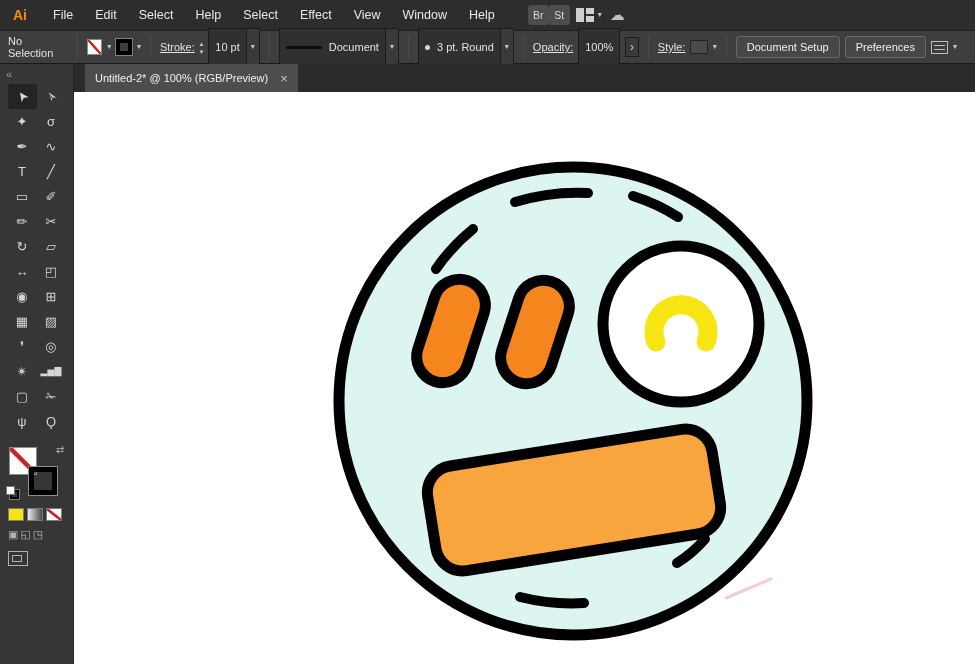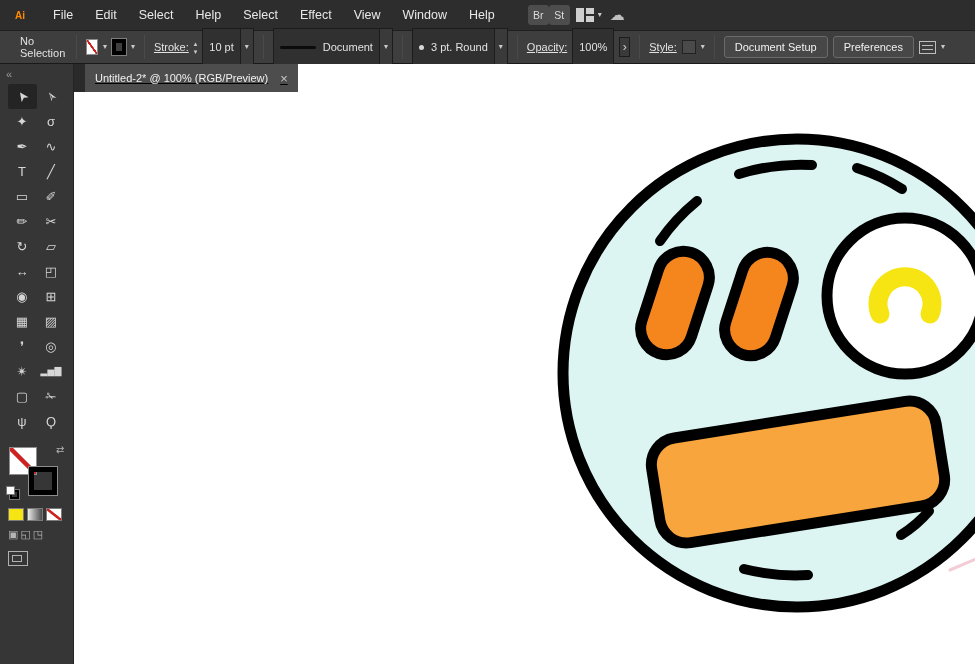--- a/index.html
+++ b/index.html
@@ -2,37 +2,37 @@
 <html style="--accent: #ff8a00; --face-fill: #dcf5f2; --eye-orange: #f5861e; --mouth-orange: #f9a53e; --yolk-yellow: #f6e513; --egg-white: #ffffff; --ink: #000000; --pink-line: #f3cdd6;"><head>
 <meta charset="utf-8">
 <style>
   * { box-sizing: border-box; margin: 0; padding: 0; }
   html,body { width: 975px; height: 664px; overflow: hidden; }
   body { font-family: "Liberation Sans", sans-serif; background: #ffffff; user-select: none; }
 
   
   .menubar { height: 30px; background: #2d2d2d; display: flex; align-items: center; padding-left: 8px; }
   .ai-logo { width: 24px; height: 22px; display: flex; align-items: center; justify-content: center;
-             color: var(--accent); font-weight: bold; font-size: 10px; margin-right: 10px; }
+             color: var(--accent); font-weight: bold; font-size: 14px; margin-right: 10px; }
   .menu-item { padding: 0 11px; font-size: 12.5px; color: #e8e8e8; height: 30px; display: flex; align-items: center; }
   .menubar-right { display: flex; align-items: center; margin-left: 22px; }
   .chip { width: 21px; height: 20px; background: #4d4d4d; border-radius: 3px; color: #ddd;
           font-size: 10.5px; display: flex; align-items: center; justify-content: center; }
   .ws-icon { display: flex; align-items: center; gap: 4px; margin-left: 6px; }
   .ws-boxes { position: relative; width: 18px; height: 14px; }
   .ws-boxes i { position: absolute; background: #cfcfcf; }
   .ws-boxes i:nth-child(1){ left:0; top:0; width:8px; height:14px; }
   .ws-boxes i:nth-child(2){ left:10px; top:0; width:8px; height:6px; }
   .ws-boxes i:nth-child(3){ left:10px; top:8px; width:8px; height:6px; }
   .caret { font-size: 8px; color: #c9c9c9; line-height: 1; }
   .cloud-ic { color: #bfbfbf; font-size: 15px; margin-left: 8px; }
 
   
   .controlbar { height: 34px; background: #3e3e3e; border-top: 1px solid #1f1f1f; border-bottom: 1px solid #191919;
-                display: flex; align-items: center; font-size: 11px; color: #e2e2e2; padding: 0 20px; gap: 5px; }
+                display: flex; align-items: center; font-size: 11px; color: #e2e2e2; padding: 0 8px; gap: 5px; }
   .sep { width: 1px; height: 24px; background: #2a2a2a; border-right: 1px solid #4a4a4a; margin: 0 4px; }
   .lbl { color: #e2e2e2; }
   .lbl.link { text-decoration: underline; }
   .swatch-none { width: 16px; height: 16px; border: 1px solid #8a8a8a;
                  background: linear-gradient(to top right, #ffffff 43%, #cc2222 45%, #cc2222 55%, #ffffff 57%); }
   .swatch-stroke { width: 16px; height: 16px; border: 4px solid #000; outline: 1px solid #7d7d7d; background: #3e3e3e; }
   .stepper { display: flex; flex-direction: column; gap: 1px; font-size: 7px; color: #ccc; line-height: 1; }
   .field { height: 38px; background: #303030; border: 1px solid #1c1c1c; display: flex; align-items: center; padding-left: 6px; }
   .field .val { padding-right: 6px; white-space: nowrap; }
   .field .caret-box { border-left: 1px solid #1c1c1c; background: #3a3a3a; align-self: stretch;
@@ -73,21 +73,21 @@
   .mode-row { display: flex; gap: 3px; justify-content: flex-start; padding-left: 8px; margin-top: 4px; }
   .mini-swatch { width: 16px; height: 13px; border: 1px solid #7b7b7b; }
   .mini-swatch.color { background: var(--yolk-yellow); }
   .mini-swatch.gradient { background: linear-gradient(to right, #e8e8e8, #4a4a4a); }
   .mini-swatch.none { background: linear-gradient(to top right, #ffffff 40%, #cc2222 45%, #cc2222 55%, #ffffff 60%); }
   .draw-modes { display: flex; gap: 2px; padding-left: 8px; margin-top: 7px; color: #b5b5b5; font-size: 11px; }
   .screen-mode { margin: 10px 0 0 8px; width: 20px; height: 15px; border: 1px solid #b0b0b0; position: relative; }
   .screen-mode i { position: absolute; left: 3px; top: 3px; width: 10px; height: 7px; border: 1px solid #b0b0b0; display: block; }
 
   
-  .docarea { flex: 1; display: flex; flex-direction: row; text-decoration: underline; }
+  .docarea { flex: 1; display: flex; flex-direction: column; }
   .tabstrip { height: 28px; background: #2a2a2a; display: flex; align-items: flex-end; }
   .tab { height: 28px; margin-left: 11px; background: #4d4d4d; display: flex; align-items: center;
          padding: 0 10px; font-size: 11px; color: #f1f1f1; gap: 12px; }
   .tab-close { color: #c4c4c4; font-size: 13px; }
   .canvas { flex: 1; background: #ffffff; position: relative; overflow: hidden; }
   .canvas svg { position: absolute; left: 0; top: 0; }
 
   .face   { fill: var(--face-fill); stroke: var(--ink); }
   .inkln  { stroke: var(--ink); fill: none; stroke-linecap: round; }
   .eye    { fill: var(--eye-orange); stroke: var(--ink); }

